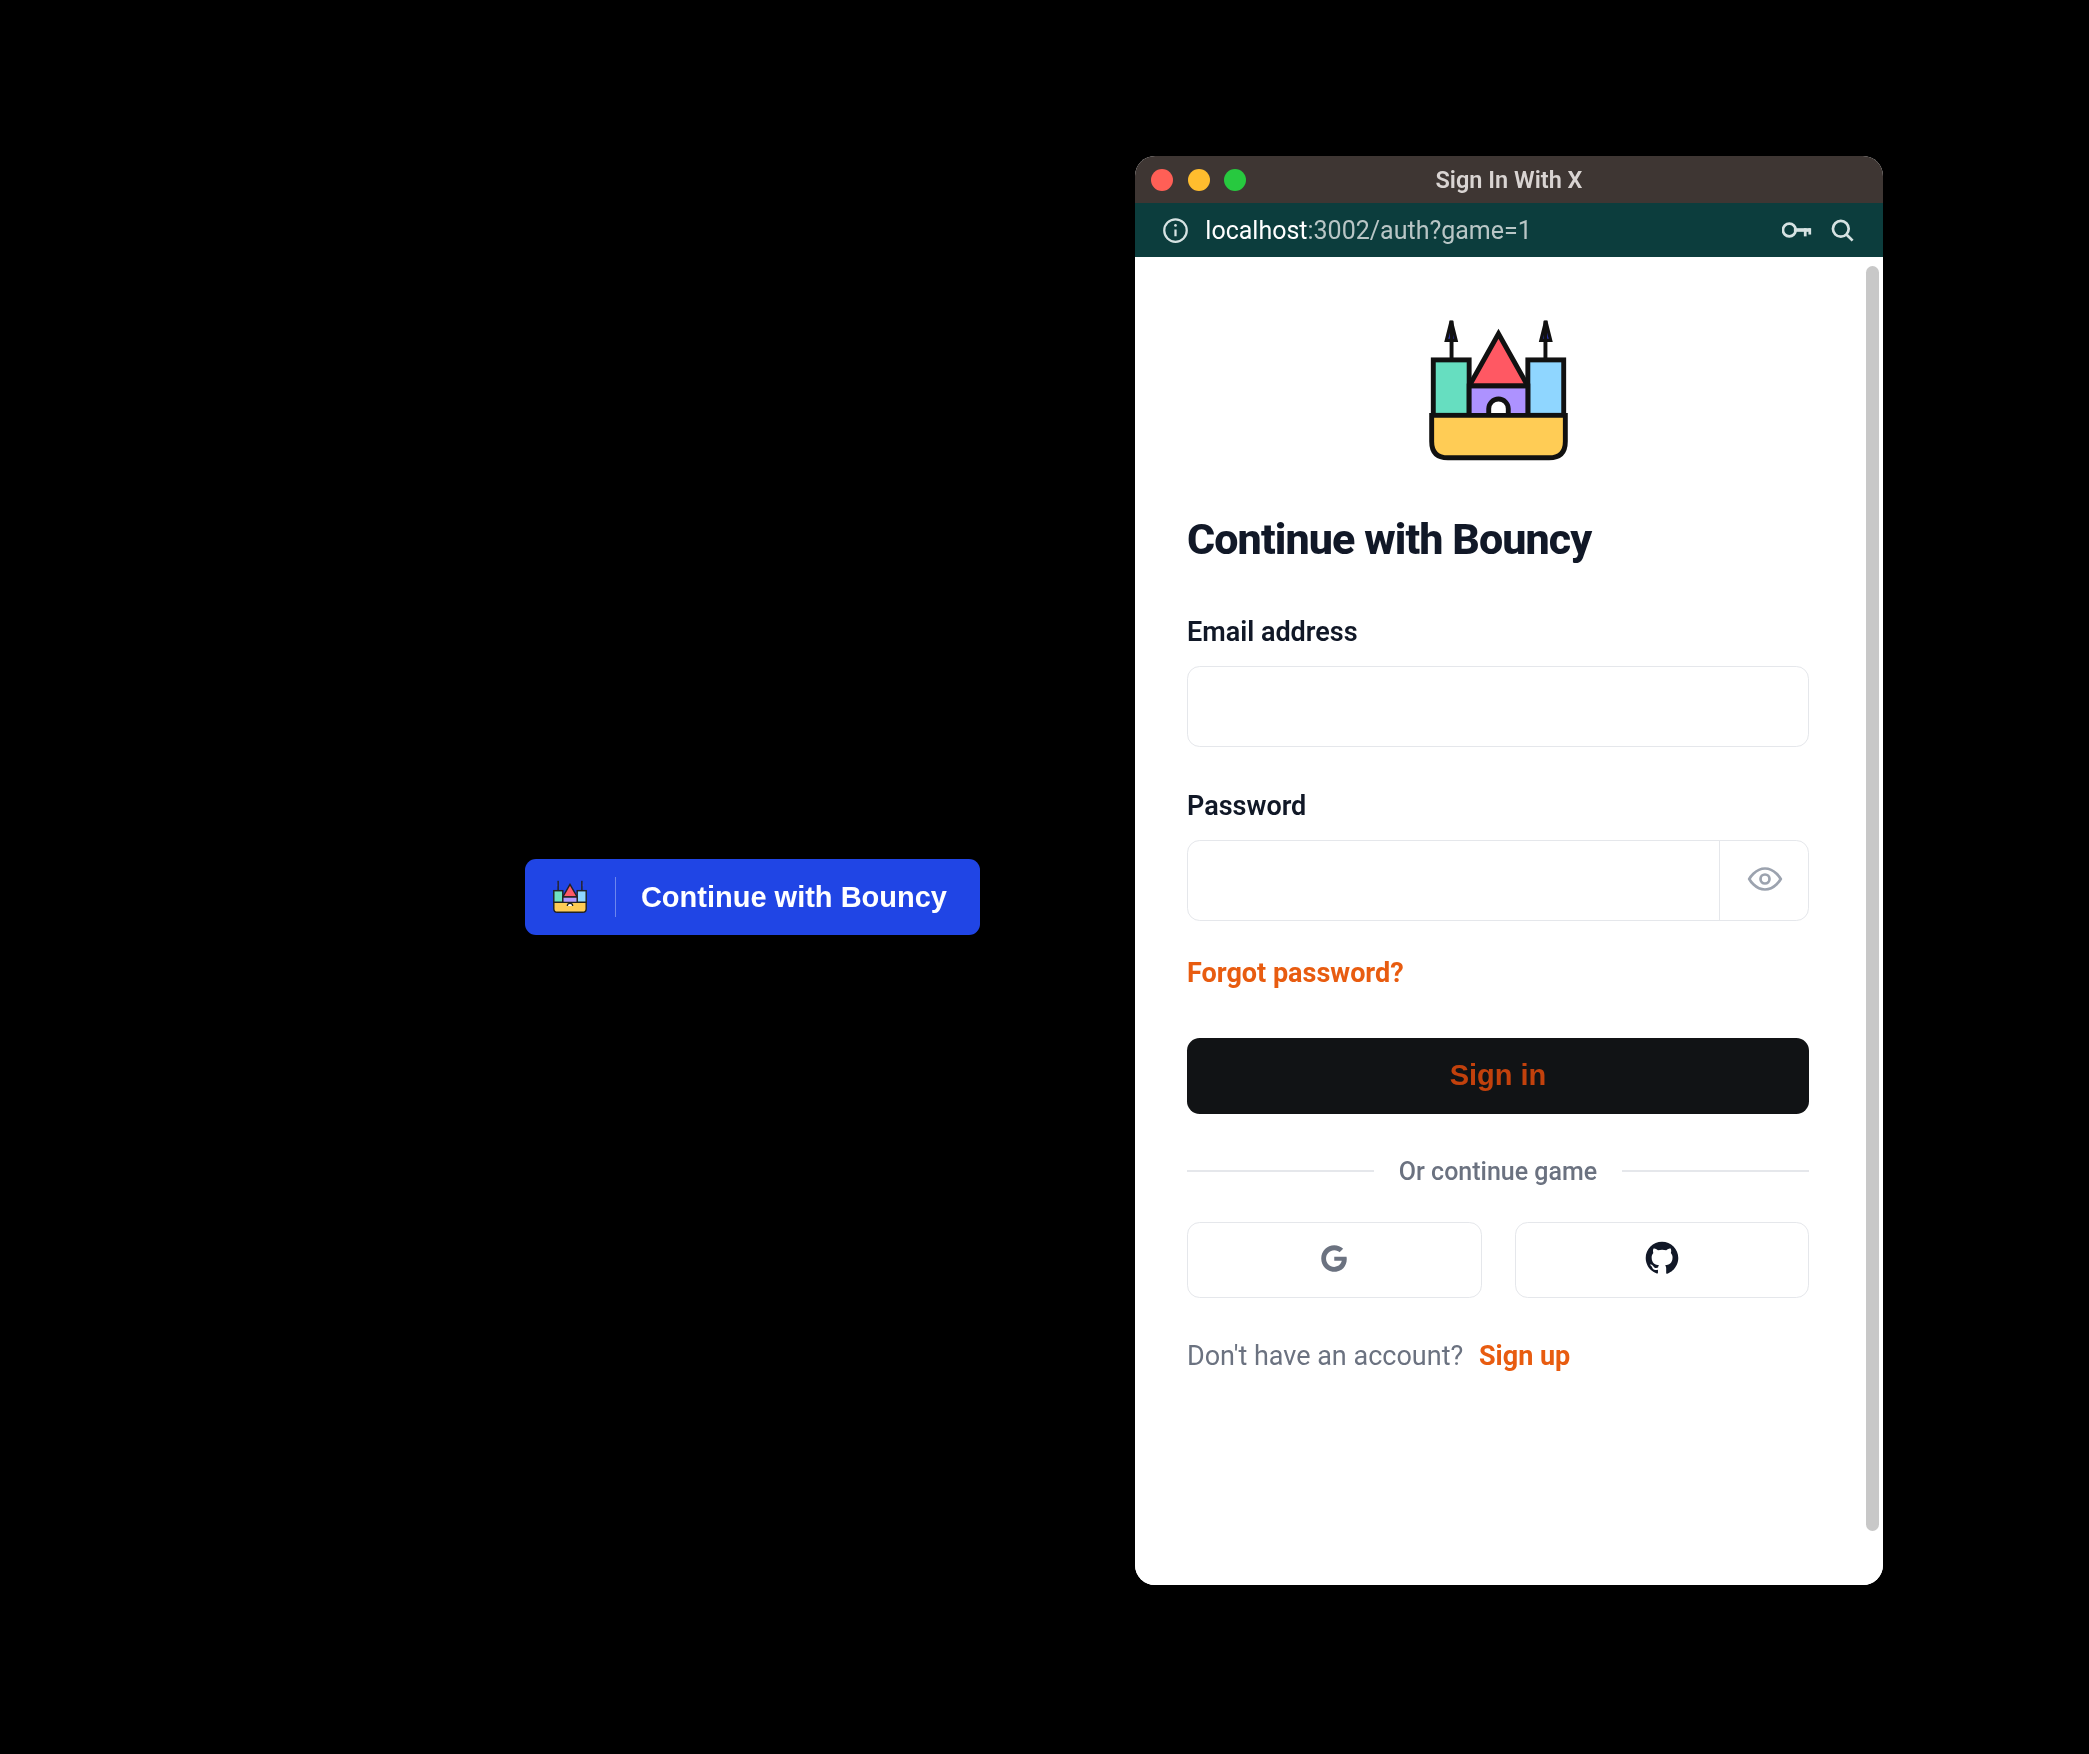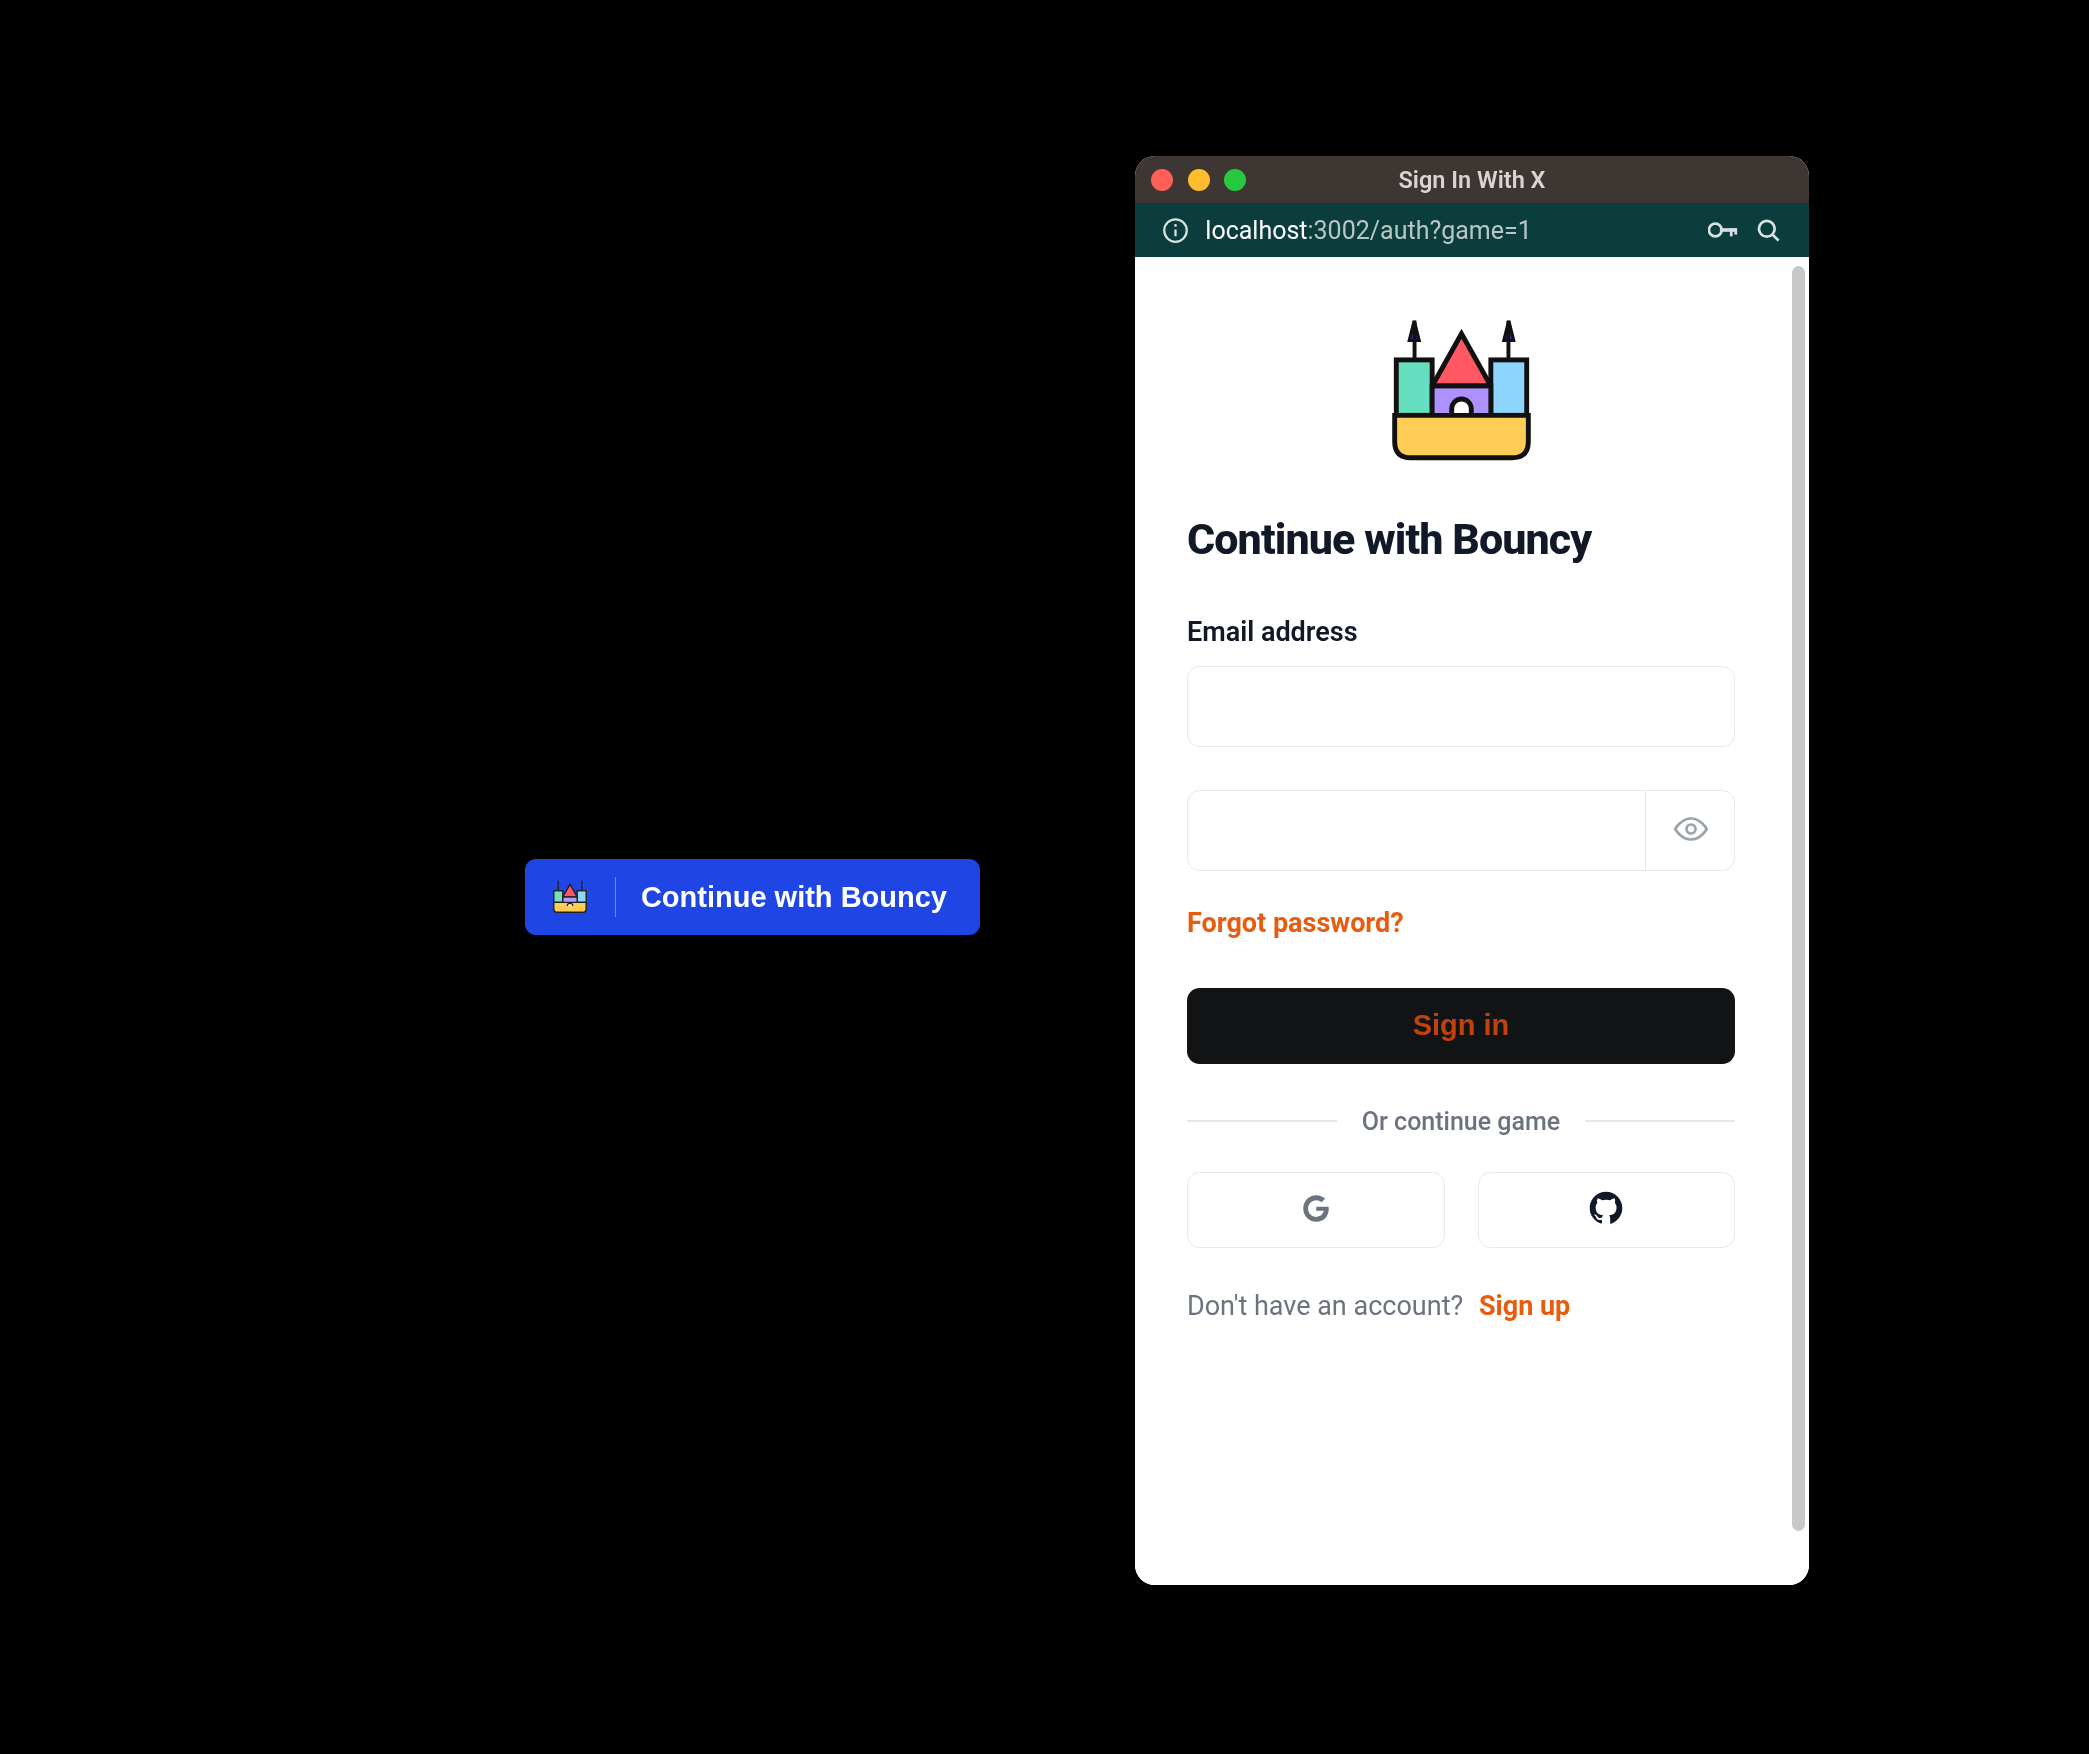--- a/index.html
+++ b/index.html
@@ -35,21 +35,21 @@
     height: 40px;
     background: rgba(255,255,255,0.35);
   }
   .cta-button svg { display:block; }
 
   
   .popup {
     position: absolute;
     left: 1135px;
     top: 156px;
-    width: 674px;
+    width: 748px;
     height: 1429px;
     border-radius: 20px;
     overflow: hidden;
     box-shadow: 0 36px 90px rgba(0,0,0,0.6);
     background: #fff;
     display: flex;
     flex-direction: column;
   }
 
   
@@ -342,20 +342,21 @@
       </div>
 
       <h1>Continue with Bouncy</h1>
 
       <div class="field">
         <label class="field-label">Email address</label>
         <input class="text-input" type="text" value="" style="">
       </div>
 
       <div class="field">
+        <label class="field-label">Password</label>
         <div class="password-wrap">
           <input class="text-input" type="password" value="" style="">
           <button class="eye-btn">
             <span>
               <svg width="36" height="36" viewBox="0 0 24 24" fill="none" stroke="#9ca3af" stroke-width="1.8">
                 <path d="M1.5 12s3.8-7 10.5-7 10.5 7 10.5 7-3.8 7-10.5 7S1.5 12 1.5 12z"></path>
                 <circle cx="12" cy="12" r="3"></circle>
               </svg>
             </span>
           </button>

